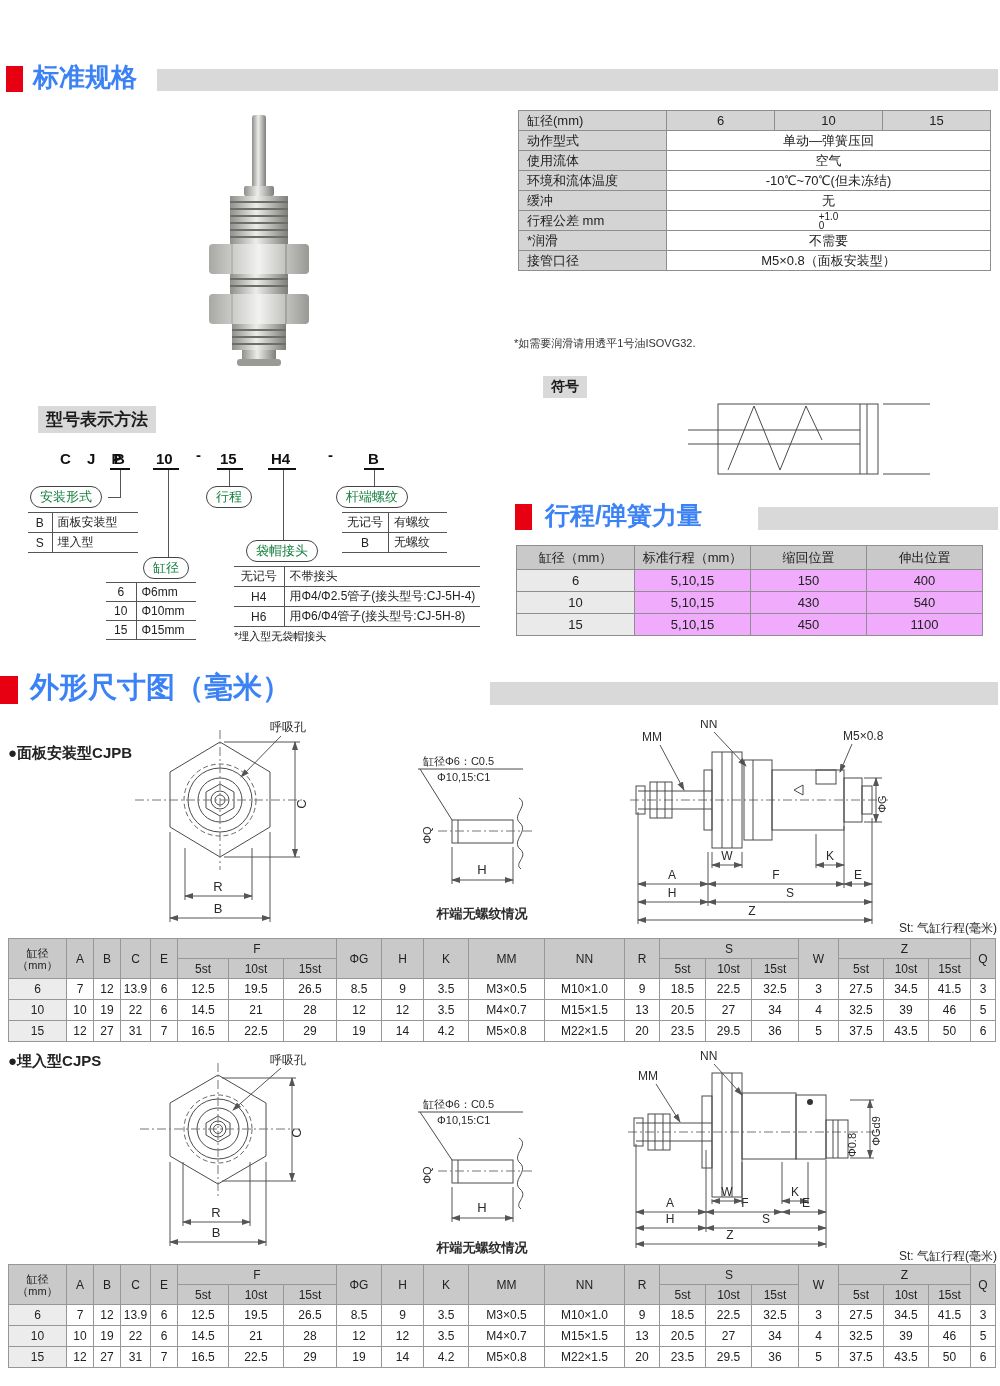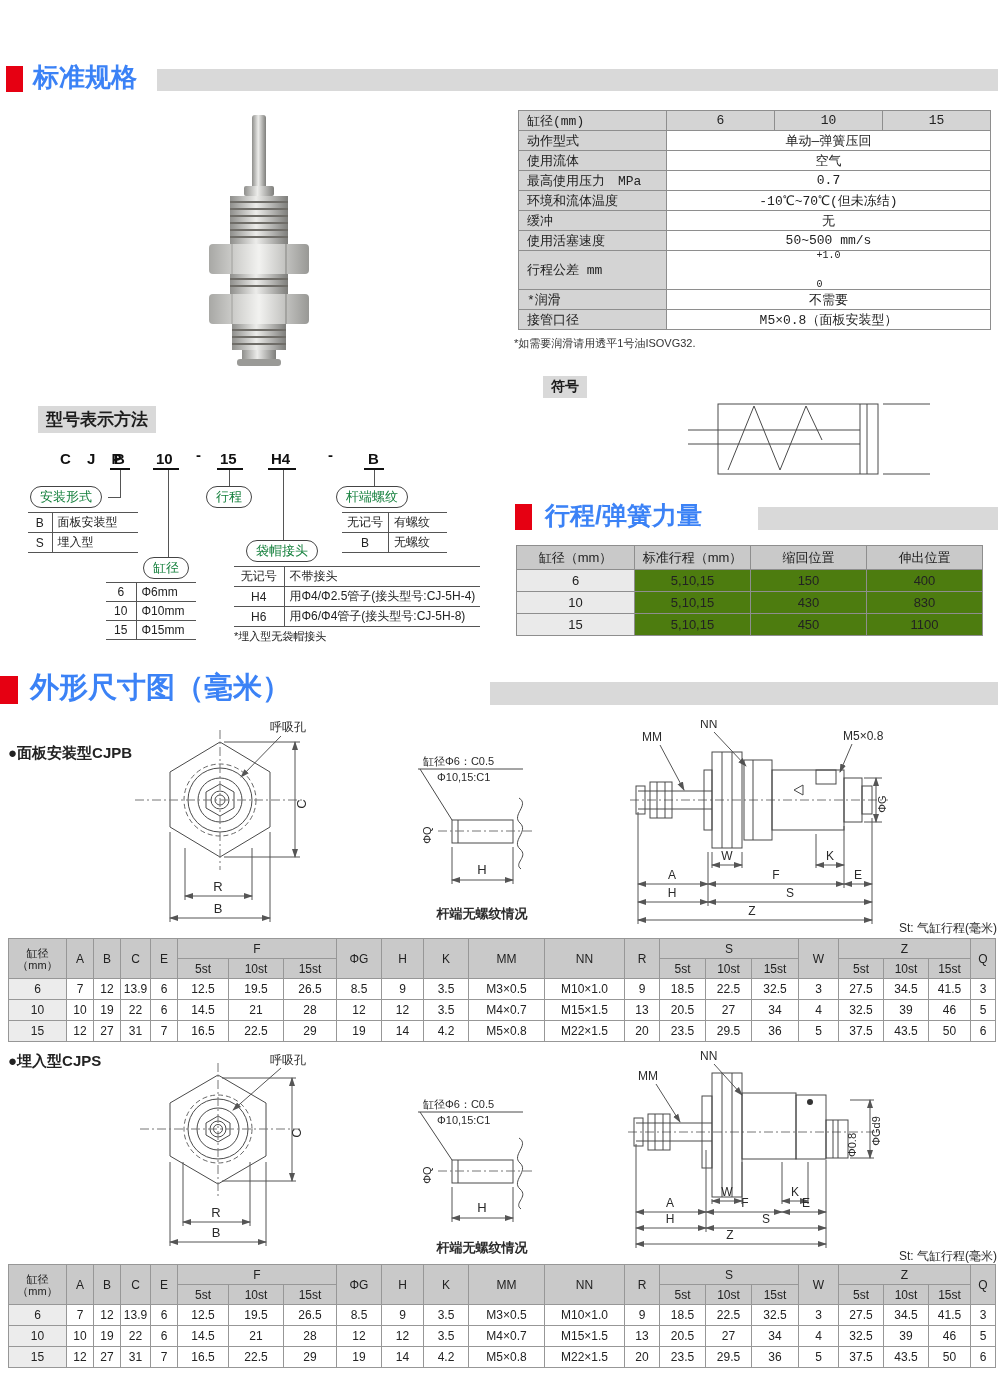--- a/index.html
+++ b/index.html
@@ -5,42 +5,42 @@
   html,body{margin:0;padding:0;background:#fff;}
   .page{position:relative;width:1000px;height:1386px;background:#fff;overflow:hidden;
         font-family:"Liberation Sans",sans-serif;color:#222;}
   
   .sq{position:absolute;background:#e60012;}
   .sectitle{position:absolute;font-weight:bold;color:#3b82f6;white-space:nowrap;}
   .graybar{position:absolute;background:#d9d9d9;}
   .graylabel{position:absolute;background:#d9d9d9;font-weight:bold;color:#1c1c1c;padding:2px 8px;white-space:nowrap;}
   .bullet-label{position:absolute;font-weight:bold;font-size:15px;color:#222;white-space:nowrap;}
   
-  .spec{position:absolute;border-collapse:collapse;table-layout:fixed;font-size:13px;font-family:Liberation Mono, monospace;}
+  .spec{position:absolute;border-collapse:collapse;table-layout:fixed;font-size:13px;}
   .spec td{border:1px solid #8e8e8e;height:19px;background:#fff;text-align:center;padding:0 2px;}
   .spec td.lbl{background:#d4d4d4;text-align:left;padding-left:8px;}
   .spec tr.hdr td{background:#d4d4d4;}
-  .tol{display:inline-flex;flex-direction:column;line-height:9px;font-size:10px;text-align:left;vertical-align:middle;gap:20px;}
+  .tol{display:inline-flex;flex-direction:column;line-height:9px;font-size:10px;text-align:left;vertical-align:middle;}
   .footnote{position:absolute;font-size:11px;color:#333;white-space:nowrap;}
   
   .code{position:absolute;font-weight:bold;font-size:15px;color:#111;white-space:nowrap;}
   .ul{position:absolute;height:2px;background:#111;}
   .vln{position:absolute;width:1px;background:#555;}
   .hln{position:absolute;height:1px;background:#555;}
   .pill{position:absolute;border:1.5px solid #444;border-radius:11px;background:#fff;
         font-weight:normal;font-size:13px;color:#15803d;padding:1px 9px;white-space:nowrap;}
   .mini{position:absolute;border-collapse:collapse;font-size:12px;color:#222;}
   .mini td{border-bottom:1px solid #555;padding:1px 5px;height:16px;white-space:nowrap;background:#fff;}
   .mini tr:first-child td{border-top:1px solid #555;}
   .mini td:first-child{border-right:1px solid #555;text-align:center;}
   .mininote{position:absolute;font-size:11px;color:#222;white-space:nowrap;}
   
   .stable{position:absolute;border-collapse:collapse;table-layout:fixed;font-size:13px;text-align:center;}
   .stable th{background:#c9c9c9;border:1px solid #8e8e8e;font-weight:normal;height:21px;}
-  .stable td{background:#4d7c0f;border:1px solid #8e8e8e;height:19px;}
+  .stable td{background:#f0abfc;border:1px solid #8e8e8e;height:19px;}
   .stable td.rh{background:#eaeaea;}
   
   .dimtable{position:absolute;border-collapse:collapse;table-layout:fixed;font-size:12px;text-align:center;color:#222;}
   .dimtable th{background:#c9c9c9;border:1px solid #979797;font-weight:normal;height:19px;padding:0;}
   .dimtable td{background:#fff;border:1px solid #979797;height:20px;padding:0;}
   .dimtable td.rh{background:#ececec;}
   .boretwo{font-size:11px;line-height:12px;}
   
   svg{position:absolute;}
   .ln{stroke:#4a4a4a;stroke-width:1;fill:none;}
@@ -122,34 +122,26 @@
     </tr>
     <tr>
           <td class="lbl">动作型式</td>
           <td colspan="3">单动—弹簧压回</td>
         </tr>
     <tr>
           <td class="lbl">使用流体</td>
           <td colspan="3">空气</td>
         </tr>
     <tr>
-          <td class="lbl">最高使用压力　MPa</td>
-          <td colspan="3">0.7</td>
-        </tr>
-    <tr>
           <td class="lbl">环境和流体温度</td>
           <td colspan="3">-10℃~70℃(但未冻结)</td>
         </tr>
     <tr>
           <td class="lbl">缓冲</td>
           <td colspan="3">无</td>
-        </tr>
-    <tr>
-          <td class="lbl">使用活塞速度</td>
-          <td colspan="3">50~500 mm/s</td>
         </tr>
     <tr>
           <td class="lbl">行程公差 mm</td>
       <td colspan="3"><span class="tol">
               <span>+1.0</span>
               <span>0</span>
             </span></td>
         </tr>
     <tr>
           <td class="lbl">*润滑</td>
@@ -301,21 +293,21 @@
         <tr>
           <td class="rh">6</td>
           <td>5,10,15</td>
           <td>150</td>
           <td>400</td>
         </tr>
         <tr>
           <td class="rh">10</td>
           <td>5,10,15</td>
           <td>430</td>
-          <td>830</td>
+          <td>540</td>
         </tr>
         <tr>
           <td class="rh">15</td>
           <td>5,10,15</td>
           <td>450</td>
           <td>1100</td>
         </tr>
       </tbody>
   </table>
 

